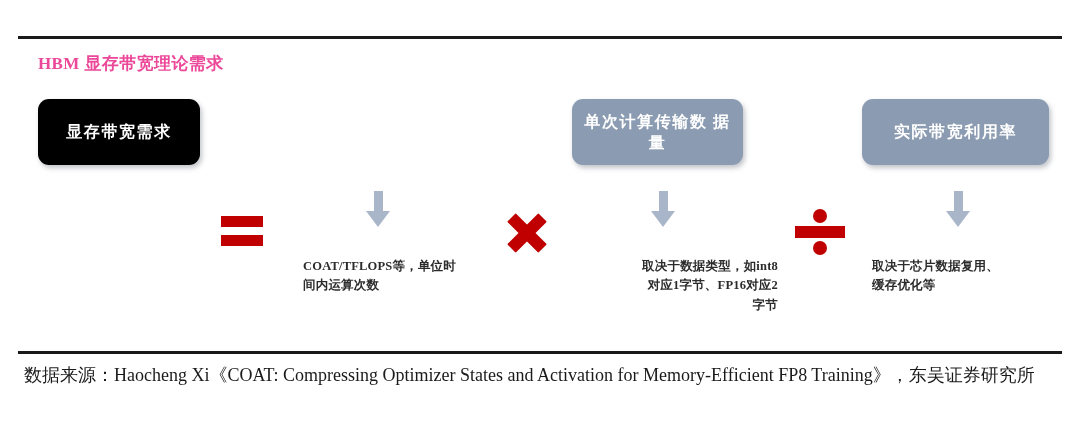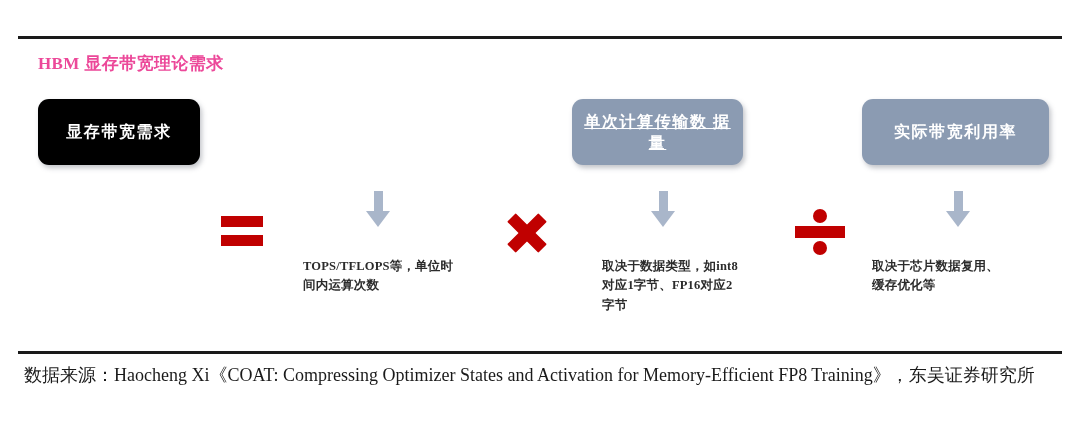--- a/index.html
+++ b/index.html
@@ -63,21 +63,21 @@
     line-height: 1.32;
     box-shadow: 2px 3px 5px rgba(120,125,135,0.45);
     box-sizing: border-box;
     padding: 0 8px;
   }
   .fbox.dark  { background: #000000; }
   .fbox.light { background: #8b9bb2; }
 
   #box-demand { left: 38px;  width: 162px; }
   #box-power  { left: 283px; width: 188px; }
-  #box-data   { left: 572px; width: 171px; text-decoration: underline; }
+  #box-data   { left: 572px; width: 171px; }
   #box-util   { left: 862px; width: 187px; }
 
   
   .op { position: absolute; }
 
   .op-equals { left: 221px; top: 117px; width: 42px; height: 30px; }
   .op-equals .bar {
     position: absolute;
     left: 0; width: 42px; height: 11px;
     background: #c00000;
@@ -145,21 +145,21 @@
     top: 257px;
     font-family: "Liberation Serif", serif;
     font-weight: bold;
     font-size: 12.5px;
     line-height: 1.55;
     color: #2b2b2b;
     letter-spacing: 0.2px;
     white-space: pre-line;
   }
   #cap-power { left: 303px; width: 215px; }
-  #cap-data  { left: 602px; width: 215px; }
+  #cap-data  { left: 563px; width: 215px; text-align: right; }
   #cap-util  { left: 872px; width: 215px; }
 
   
   .footer-rule {
     position: absolute;
     left: 18px;
     top: 351px;
     width: 1044px;
     height: 3px;
     background: #1a1a1a;
@@ -214,21 +214,21 @@
 </div>
 <div class="arrow" id="arrow-data">
   <div class="shaft"></div>
   <div class="head"></div>
 </div>
 <div class="arrow" id="arrow-util">
   <div class="shaft"></div>
   <div class="head"></div>
 </div>
 
-<div class="caption" id="cap-power">TOPS/TFLOPS等，单位时
+<div class="caption" id="cap-power">COAT/TFLOPS等，单位时
 间内运算次数</div>
 <div class="caption" id="cap-data">取决于数据类型，如int8
 对应1字节、FP16对应2
 字节</div>
 <div class="caption" id="cap-util">取决于芯片数据复用、
 缓存优化等</div>
 
 <div class="footer-rule"></div>
 <div class="footer-text">数据来源：Haocheng Xi《COAT: Compressing Optimizer States and Activation for Memory-Efficient FP8 Training》，东吴证券研究所</div>
 

